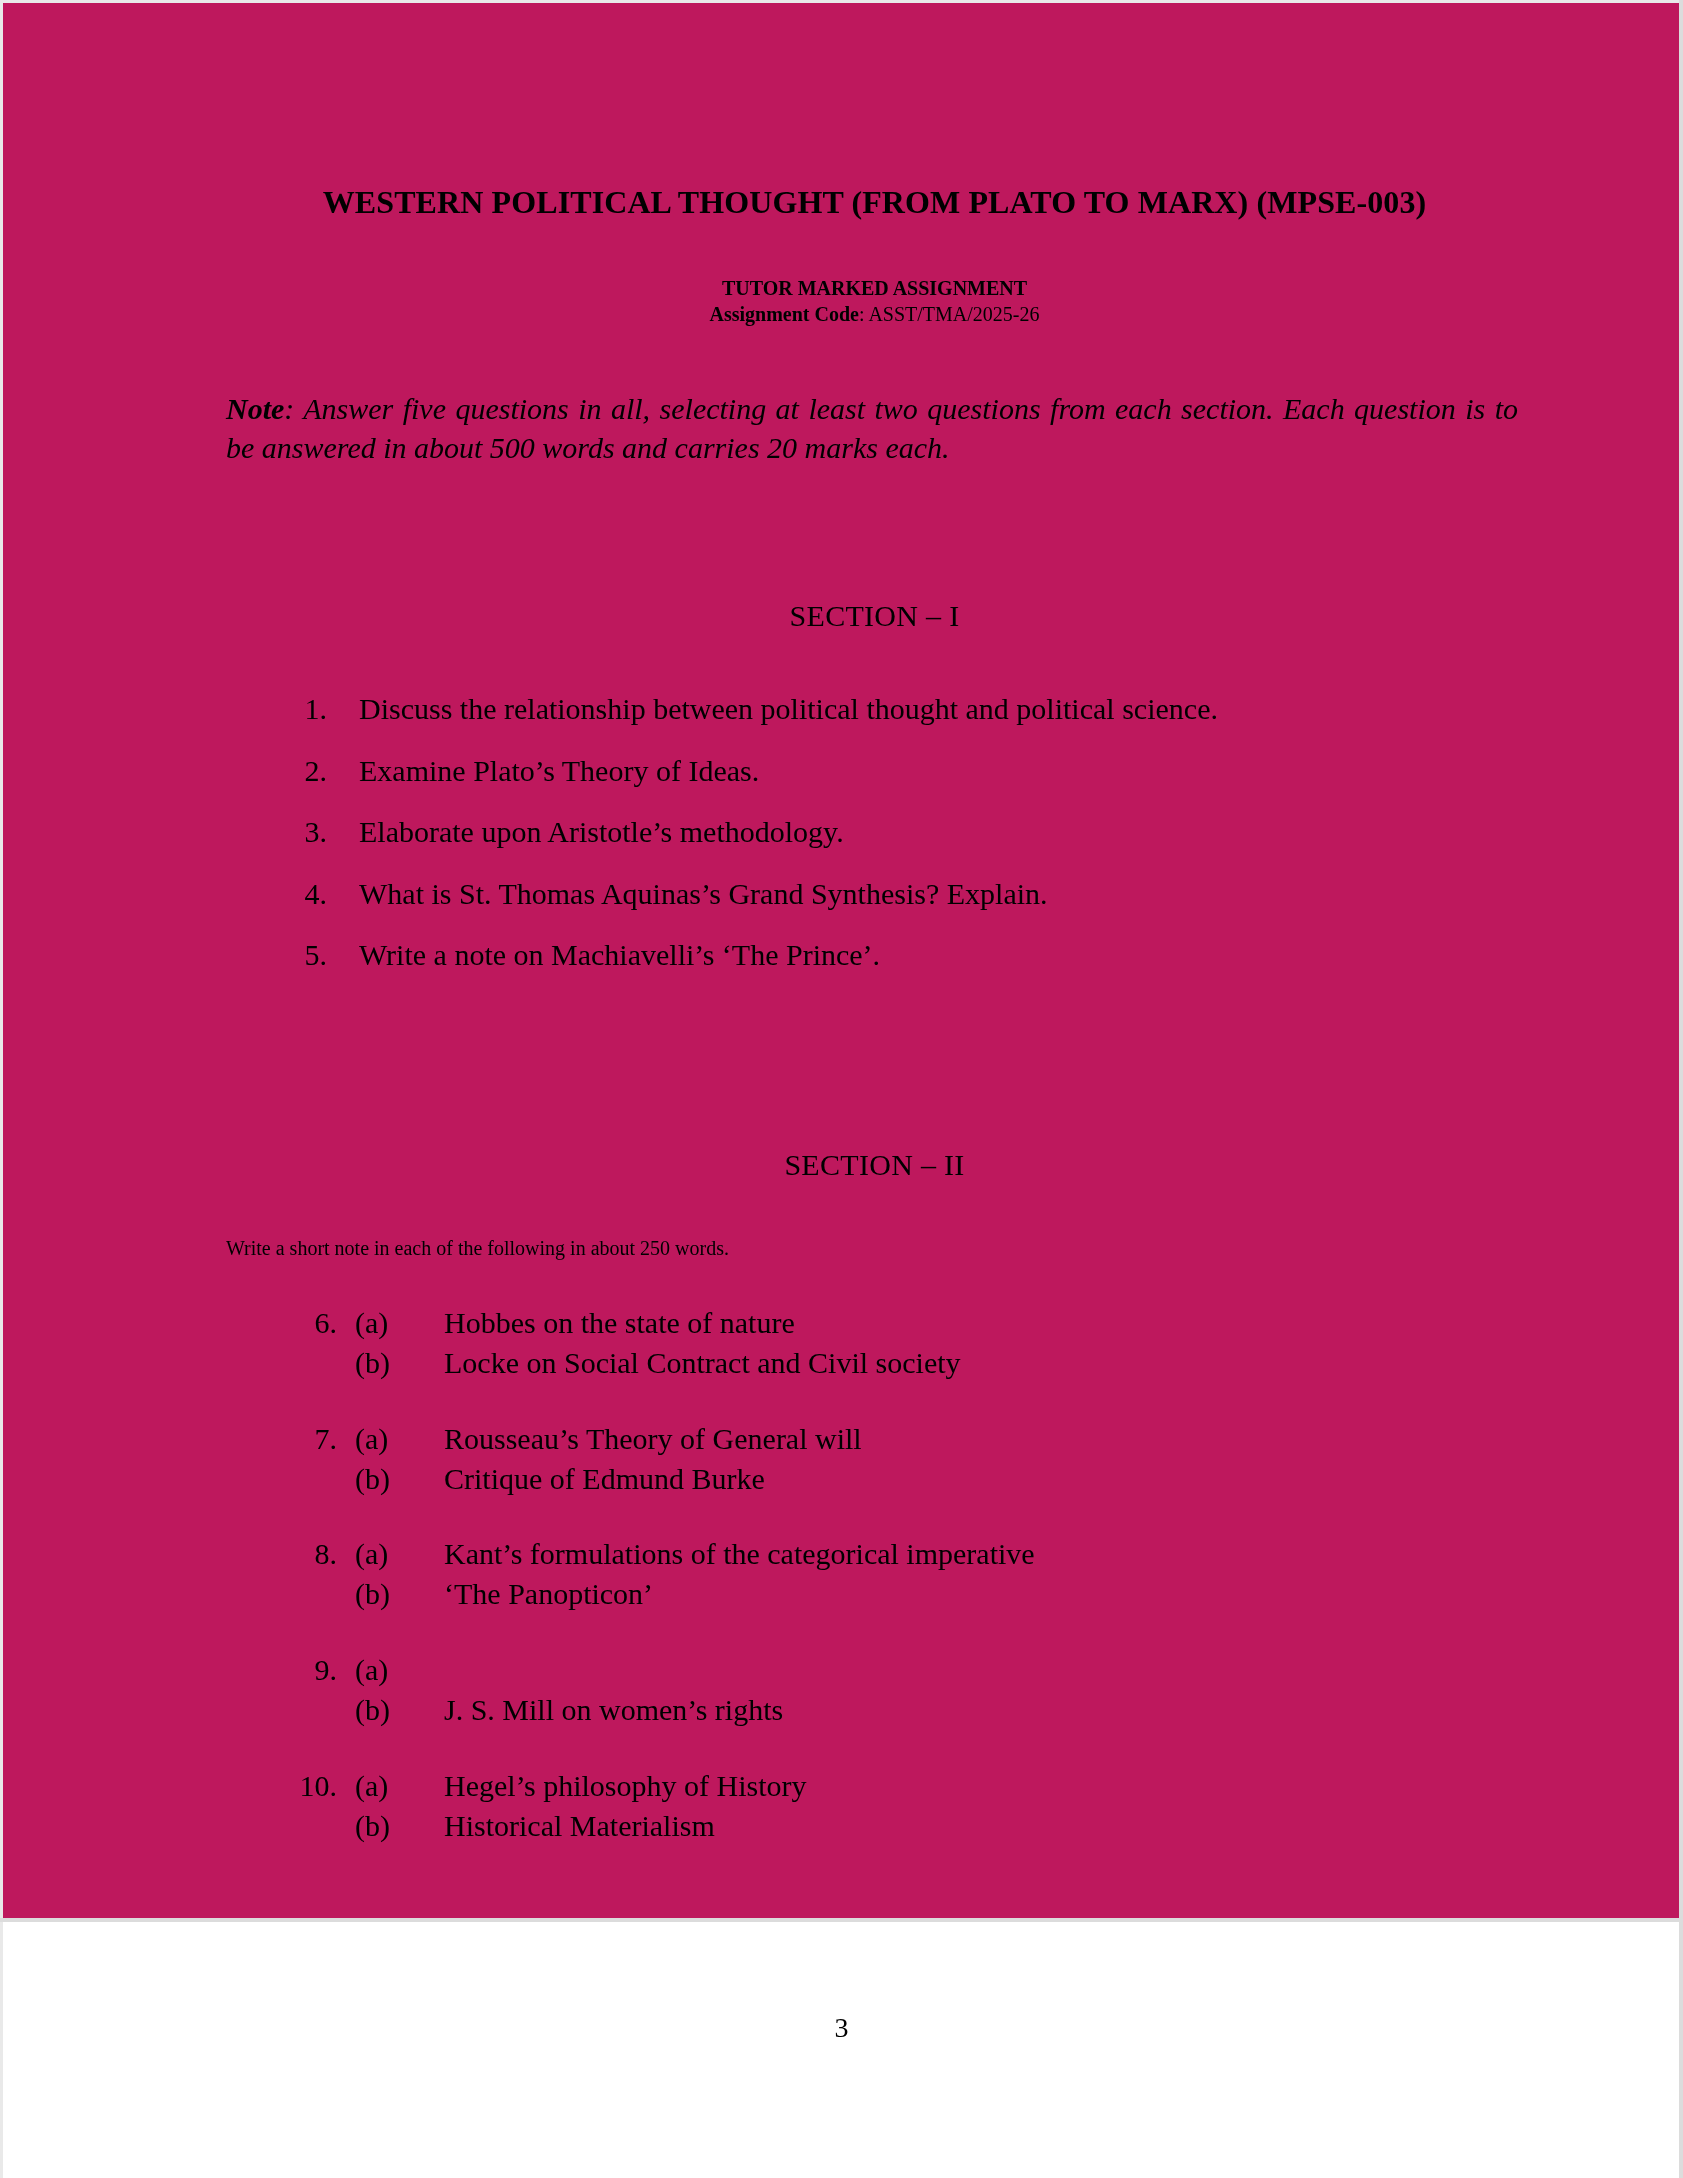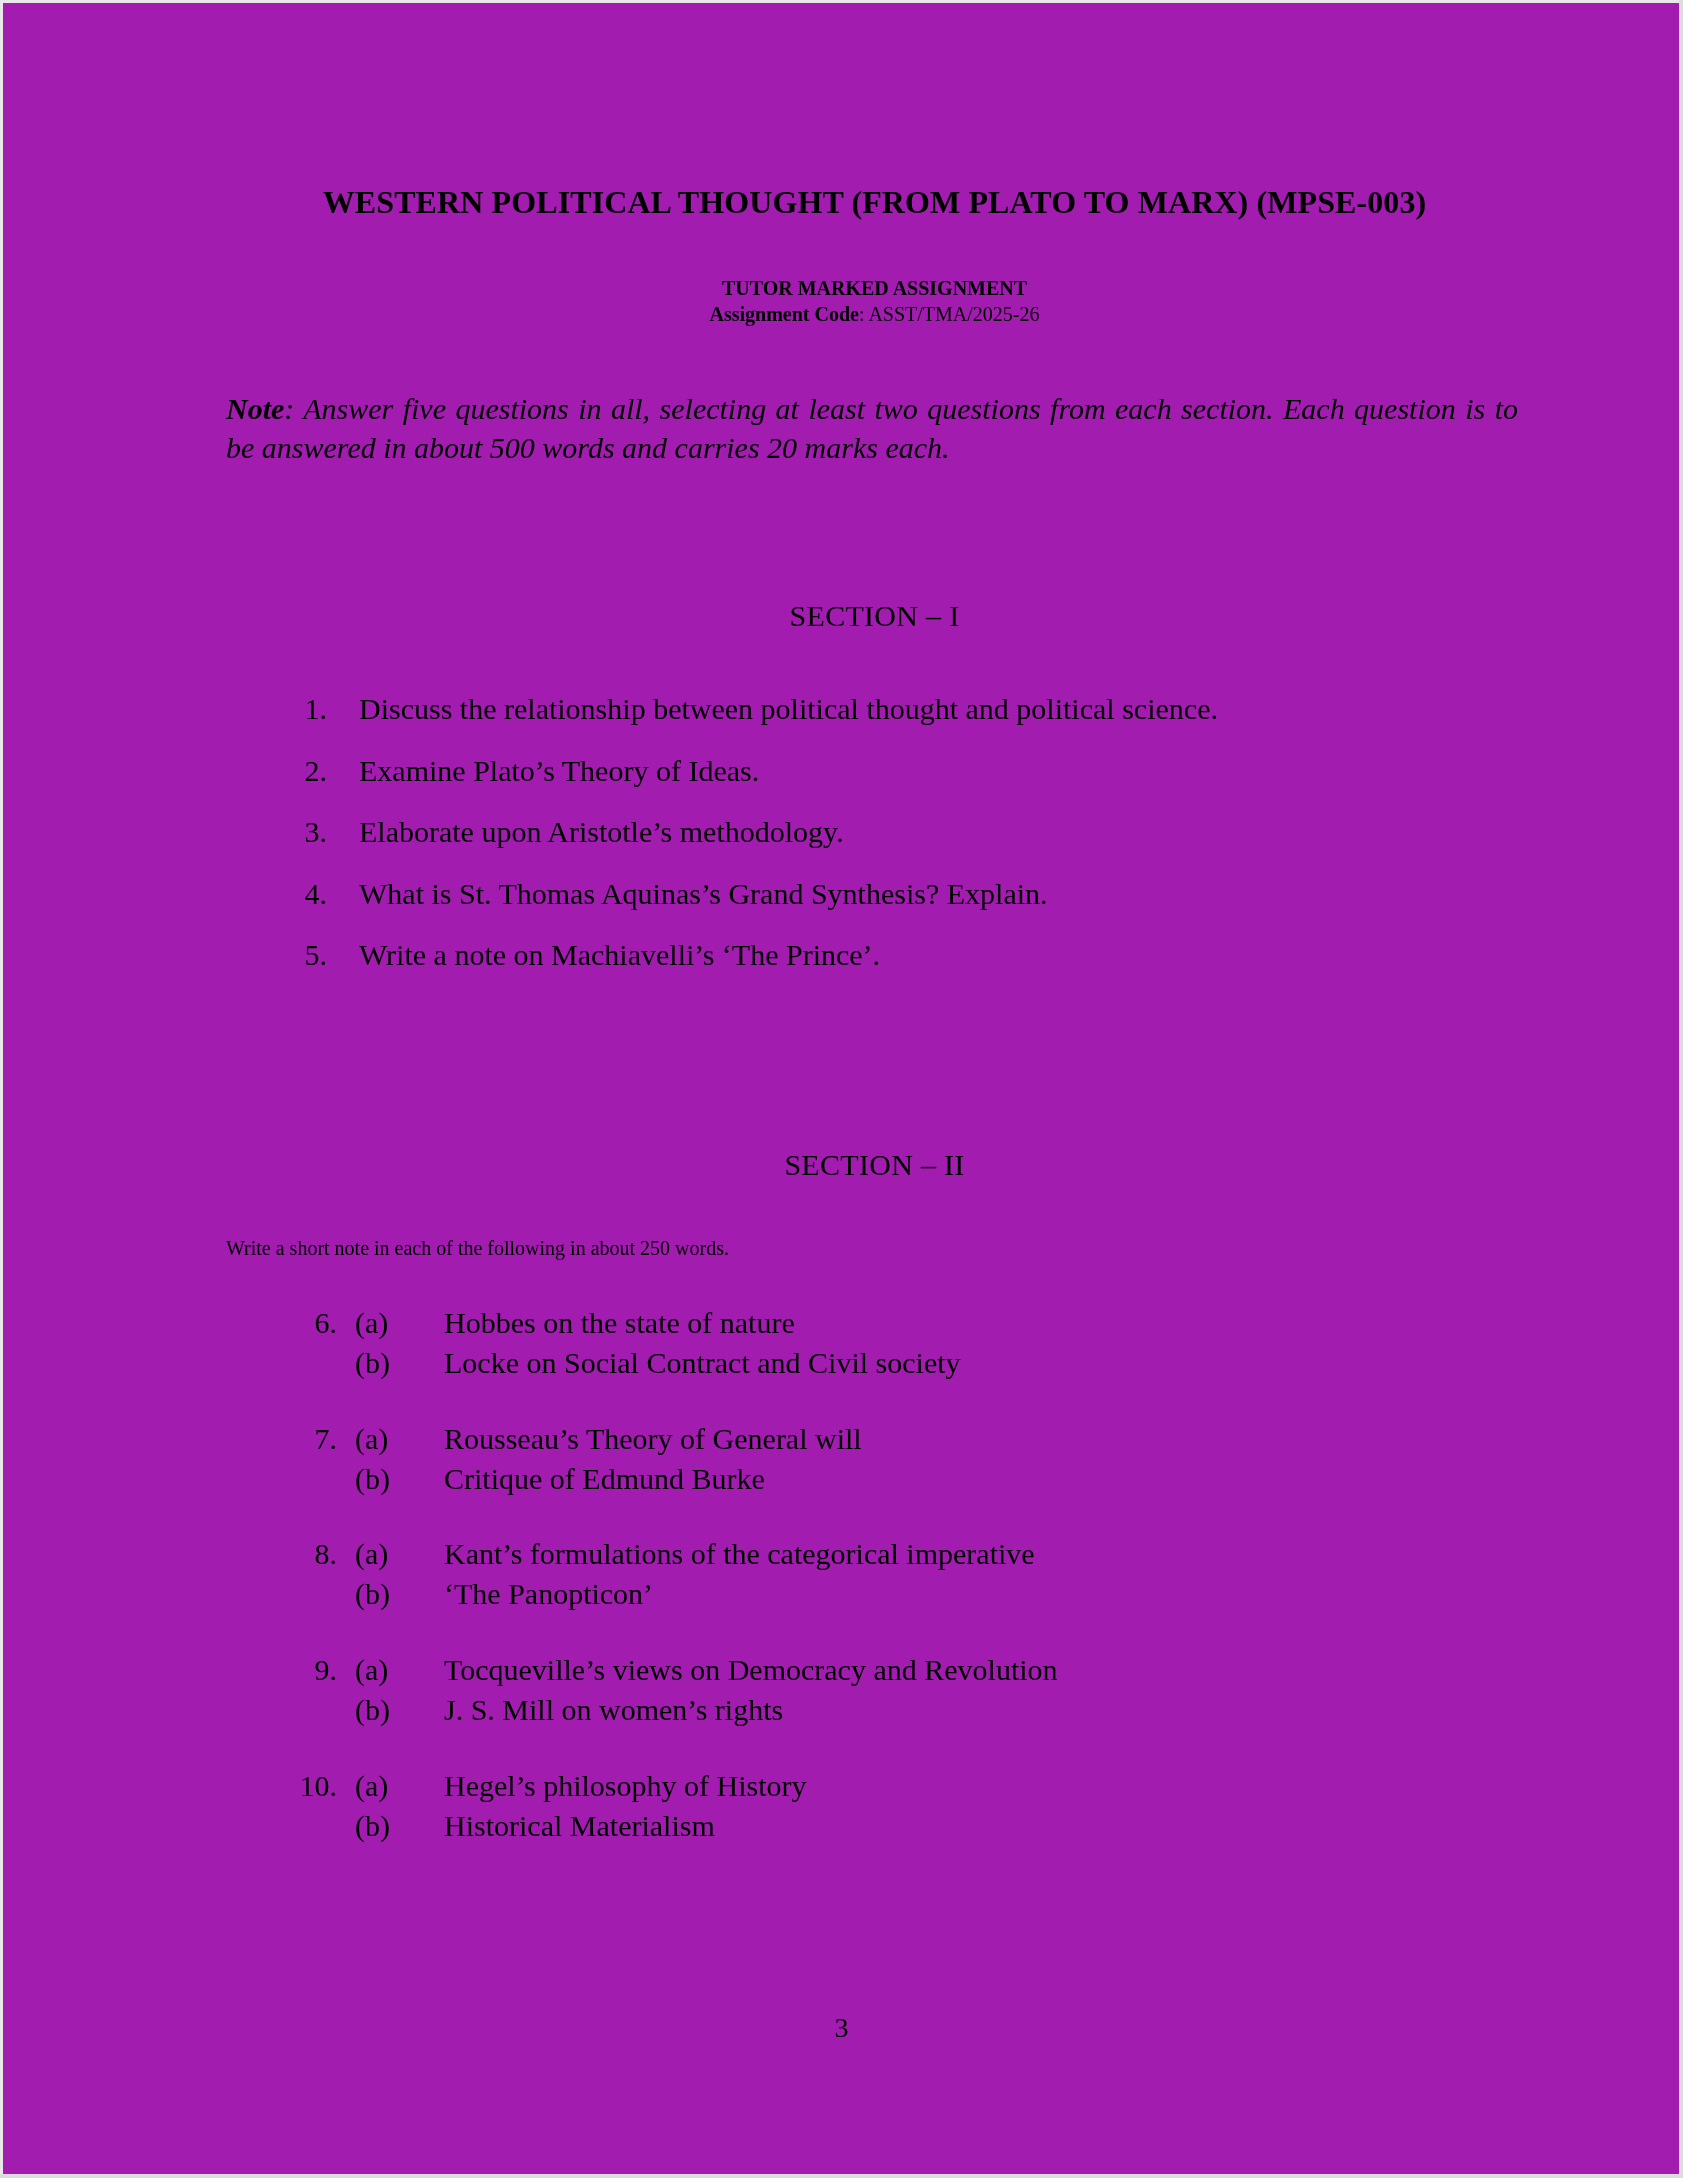--- a/index.html
+++ b/index.html
@@ -15,22 +15,22 @@
     position: relative;
     overflow: hidden;
   }
 
   
   .page {
     position: absolute;
     left: 0;
     top: 0;
     width: 1683px;
-    height: 2178px;
-    background: #a21caf;
+    height: 1922px;
+    background: #be185d;
     box-sizing: border-box;
   }
   
   .edge-top    { position:absolute; left:0;  top:0;    width:1683px; height:3px;  background:#e9e9e9; }
   .edge-left   { position:absolute; left:0;  top:0;    width:3px;    height:2178px; background:#e9e9e9; }
   .edge-right  { position:absolute; right:0; top:0;    width:4px;    height:2178px; background:#dcdcdc; }
   .edge-bottom { position:absolute; left:0;  bottom:0; width:1683px; height:4px;  background:#dcdcdc; }
 
   .content {
     position: absolute;
@@ -238,21 +238,20 @@
           <span class="gnum"></span>
           <span class="glet">(b)</span>
           <span class="gtext">‘The Panopticon’</span>
         </div>
       </li>
 
       <li class="group">
         <div class="row">
           <span class="gnum">9.</span>
           <span class="glet">(a)</span>
-          <span class="gtext">Tocqueville’s views on Democracy and Revolution</span>
         </div>
         <div class="row">
           <span class="gnum"></span>
           <span class="glet">(b)</span>
           <span class="gtext">J. S. Mill on women’s rights</span>
         </div>
       </li>
 
       <li class="group">
         <div class="row">

